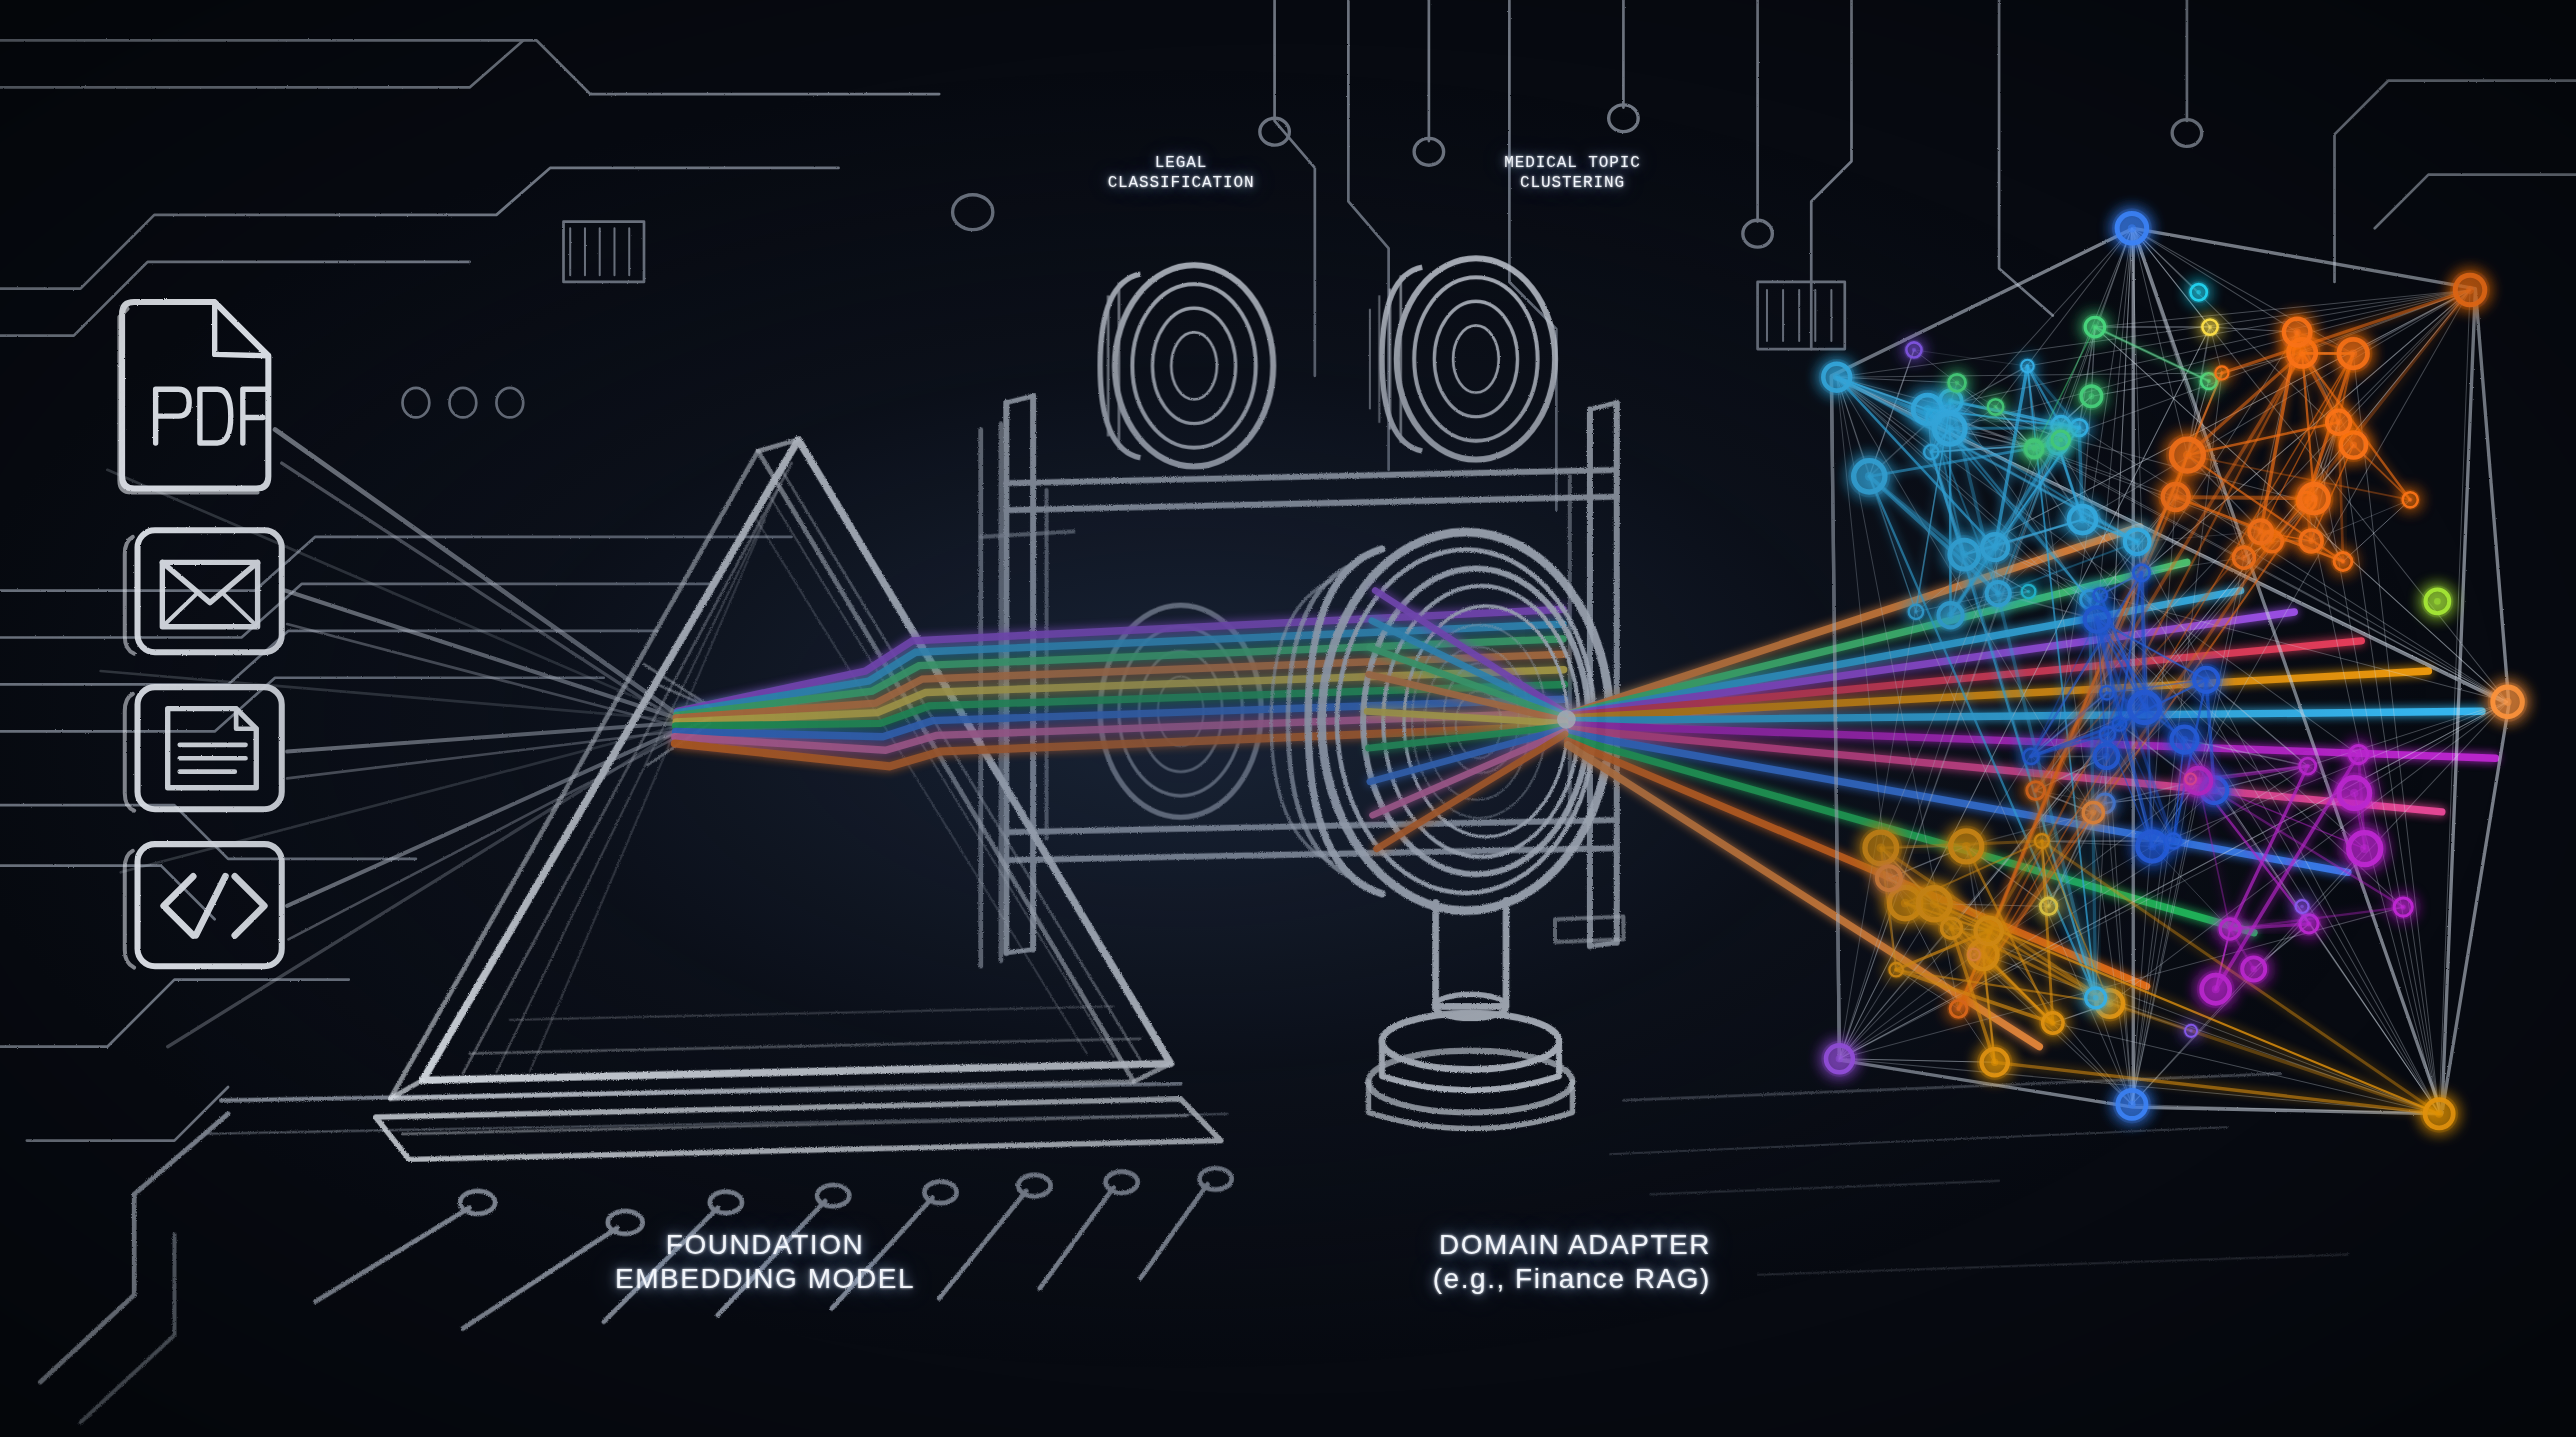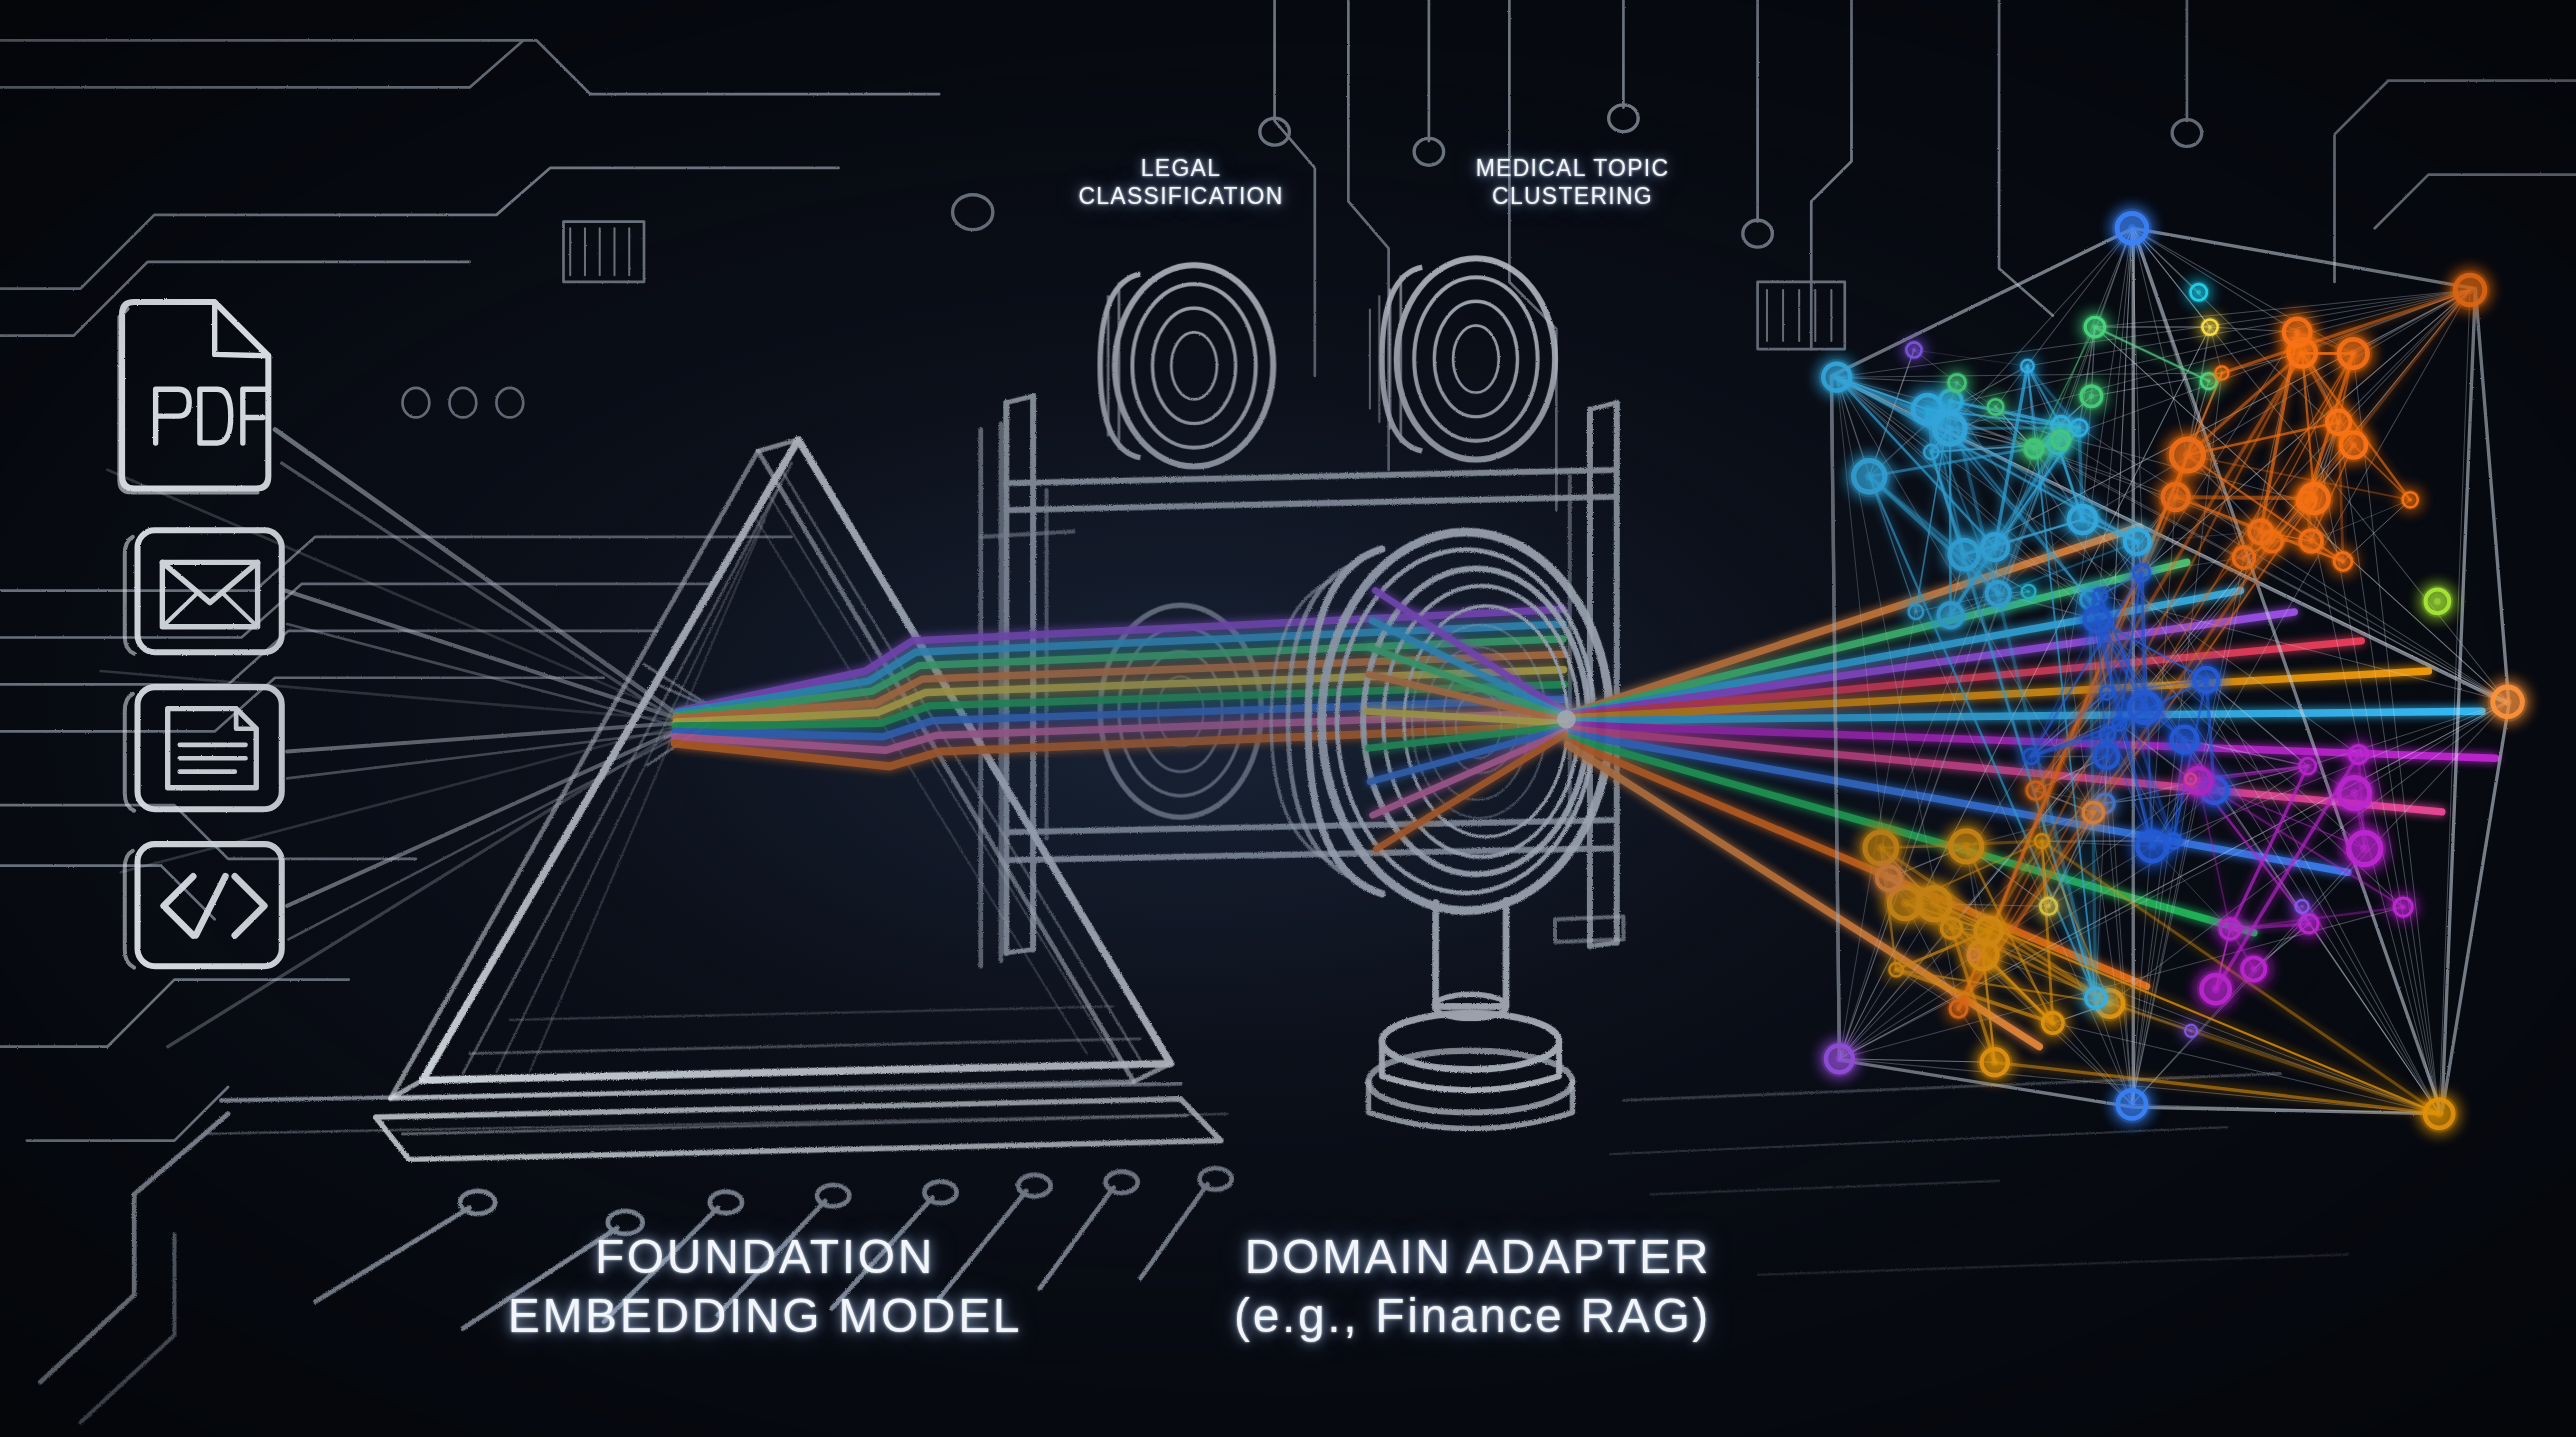--- a/index.html
+++ b/index.html
@@ -27,22 +27,22 @@
     position:absolute;
     color:#f2f5fa;
     text-align:center;
     letter-spacing:0.055em;
     line-height:1.22;
     text-shadow:0 0 12px rgba(190,215,255,0.75), 0 0 28px rgba(130,170,230,0.45), 0 0 2.7px rgba(255,255,255,0.9);
     white-space:pre-line;
     z-index:50;
     font-weight:400;
   }
-  .lbl-big{font-size:48px;}
-  .lbl-small{font-size:23px;}
+  .lbl-big{font-size:28px;}
+  .lbl-small{font-size:16px;font-family:Liberation Mono, monospace;}
 </style>
 </head>
 <body>
 
 <div id="stage">
 
   <svg class="layer" viewBox="0 0 3840 2143">
     <defs>
       <filter id="chalkRough" x="-20%" y="-20%" width="140%" height="140%">
         <feTurbulence type="fractalNoise" baseFrequency="0.85" numOctaves="3" seed="7" result="n"></feTurbulence>

